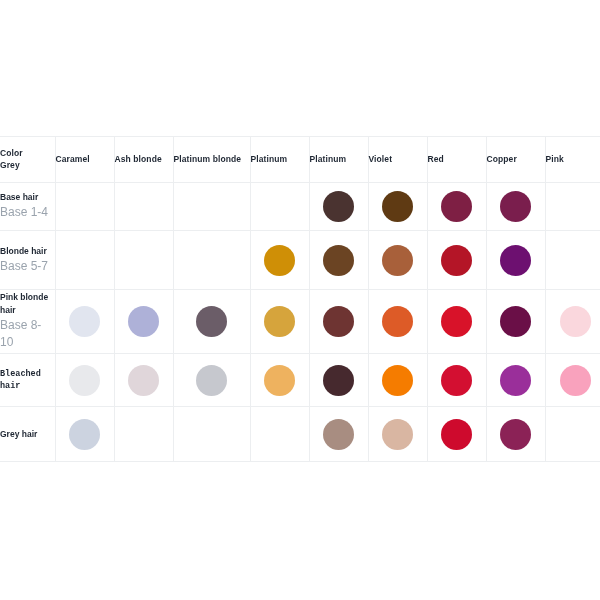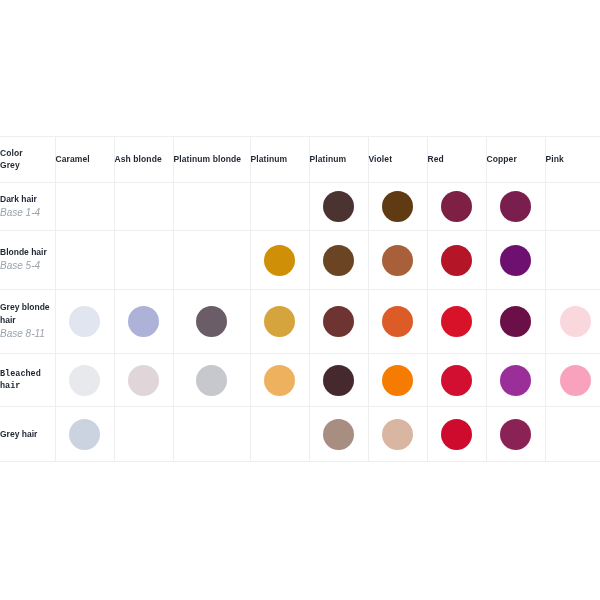--- a/index.html
+++ b/index.html
@@ -67,23 +67,22 @@
     padding: 0 6px 0 8px;
     font-size: 8.5px;
     line-height: 1.45;
     color: #1f2733;
     font-weight: bold;
   }
   td.row-label .base {
     display: block;
     font-weight: normal;
     color: #9aa3ad;
-    font-size: 10px;
+    font-size: 12px;
     margin-top: 1px;
-    font-style: italic;
   }
 
   
   td.swatch-cell {
     text-align: center;
   }
   .swatch {
     display: inline-block;
     width: 31px;
     height: 31px;
@@ -135,54 +134,54 @@
         <th>Violet</th>
         <th>Red</th>
         <th>Copper</th>
         <th>Pink</th>
       </tr>
     </thead>
     <tbody>
 
       <tr class="r-dark">
         <td class="row-label">
-          <span>Dark hair</span>
+          <span>Base hair</span>
           <span class="base">Base 1-4</span>
         </td>
         <td class="swatch-cell"></td>
         <td class="swatch-cell"></td>
         <td class="swatch-cell"></td>
         <td class="swatch-cell"></td>
         <td class="swatch-cell"><span class="swatch" style="background: rgb(74, 51, 48);"></span></td>
         <td class="swatch-cell"><span class="swatch" style="background: rgb(95, 58, 19);"></span></td>
         <td class="swatch-cell"><span class="swatch" style="background: rgb(126, 31, 68);"></span></td>
         <td class="swatch-cell"><span class="swatch" style="background: rgb(122, 30, 77);"></span></td>
         <td class="swatch-cell"></td>
       </tr>
 
       <tr class="r-blonde">
         <td class="row-label">
           <span>Blonde hair</span>
-          <span class="base">Base 5-4</span>
+          <span class="base">Base 5-7</span>
         </td>
         <td class="swatch-cell"></td>
         <td class="swatch-cell"></td>
         <td class="swatch-cell"></td>
         <td class="swatch-cell"><span class="swatch" style="background: rgb(207, 143, 6);"></span></td>
         <td class="swatch-cell"><span class="swatch" style="background: rgb(107, 68, 35);"></span></td>
         <td class="swatch-cell"><span class="swatch" style="background: rgb(168, 96, 58);"></span></td>
         <td class="swatch-cell"><span class="swatch" style="background: rgb(180, 21, 39);"></span></td>
         <td class="swatch-cell"><span class="swatch" style="background: rgb(109, 16, 112);"></span></td>
         <td class="swatch-cell"></td>
       </tr>
 
       <tr class="r-light">
         <td class="row-label">
-          <span>Grey blonde hair</span>
-          <span class="base">Base 8-11</span>
+          <span>Pink blonde hair</span>
+          <span class="base">Base 8-10</span>
         </td>
         <td class="swatch-cell"><span class="swatch" style="background: rgb(225, 229, 239);"></span></td>
         <td class="swatch-cell"><span class="swatch" style="background: rgb(174, 177, 216);"></span></td>
         <td class="swatch-cell"><span class="swatch" style="background: rgb(107, 93, 104);"></span></td>
         <td class="swatch-cell"><span class="swatch" style="background: rgb(214, 164, 60);"></span></td>
         <td class="swatch-cell"><span class="swatch" style="background: rgb(110, 52, 50);"></span></td>
         <td class="swatch-cell"><span class="swatch" style="background: rgb(221, 91, 39);"></span></td>
         <td class="swatch-cell"><span class="swatch" style="background: rgb(216, 18, 41);"></span></td>
         <td class="swatch-cell"><span class="swatch" style="background: rgb(106, 15, 71);"></span></td>
         <td class="swatch-cell"><span class="swatch" style="background: rgb(250, 215, 221);"></span></td>

